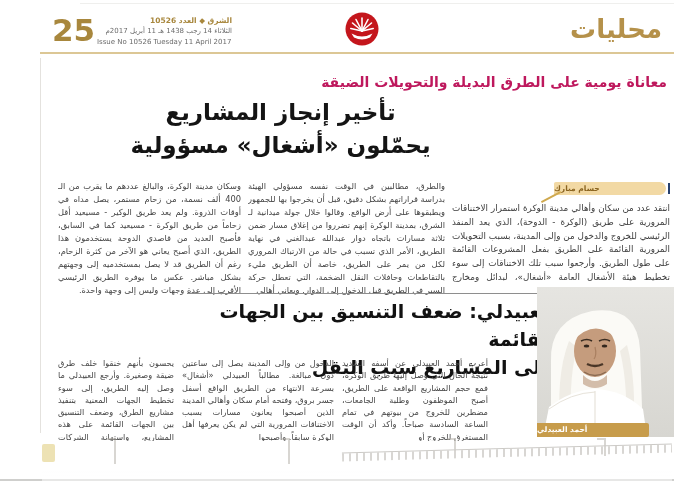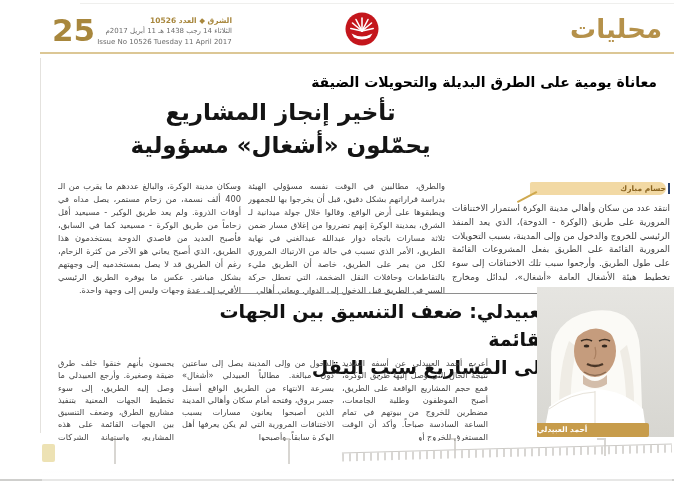--- a/index.html
+++ b/index.html
@@ -13,43 +13,43 @@
 
   .edge-left{position:absolute;left:40px;top:58px;width:1px;height:375px;background:#e4e2de;}
   .edge-bottom{position:absolute;left:0;top:479px;width:674px;height:2px;background:#cfcfcd;}
   .edge-top{position:absolute;left:80px;top:3px;width:594px;height:1px;background:#efefed;}
 
   
   .page-num{position:absolute;left:52px;top:12px;font-size:31px;font-weight:bold;color:var(--gold-dark);}
   .masthead{position:absolute;left:97px;top:15px;width:135px;direction:rtl;text-align:right;}
   .masthead .m1{font-size:7.5px;font-weight:bold;color:var(--gold-dark);line-height:11px;white-space:nowrap;}
   .masthead .m2{font-size:7px;color:#6b6b6b;line-height:11px;white-space:nowrap;}
-  .masthead .m3{font-size:7px;color:#6b6b6b;line-height:11px;direction:ltr;text-align:center;white-space:nowrap;}
+  .masthead .m3{font-size:7px;color:#6b6b6b;line-height:11px;direction:ltr;text-align:left;white-space:nowrap;}
   .logo{position:absolute;left:344px;top:11px;}
   .section-title{position:absolute;right:12px;top:14px;font-size:26px;font-weight:bold;color:var(--gold);direction:rtl;}
   .rule-gold{position:absolute;left:40px;top:52px;width:634px;height:2px;background:#dcc globe;background:#dcc795;}
 
   
-  .kicker{position:absolute;right:17px;top:74px;font-size:14px;font-weight:bold;color:#000000;direction:rtl;white-space:nowrap;}
+  .kicker{position:absolute;right:7px;top:74px;font-size:14px;font-weight:bold;color:#be185d;direction:rtl;white-space:nowrap;}
   .main-red{position:absolute;right:3px;top:90px;font-size:47px;line-height:62px;font-weight:bold;color:var(--red);direction:rtl;white-space:nowrap;}
   .sub-black{position:absolute;left:118px;top:96px;width:325px;direction:rtl;text-align:center;font-size:23px;line-height:33px;font-weight:bold;color:#141414;}
 
   
   .cols-top{position:absolute;left:58px;top:180px;width:612px;height:122px;display:flex;direction:rtl;gap:7px;overflow:hidden;}
   .cols-top .col{overflow:hidden;}
   .colA{width:218px;}
   .colB{width:197px;}
   .colC{width:183px;}
   .cols-top p, .cols-bottom p{
     direction:rtl;text-align:justify;font-size:8.3px;line-height:13px;color:var(--body);
   }
   .colA p{font-size:8.8px;line-height:13.8px;color:#3d3d3d;}
 
-  .byline-box{position:relative;width:136px;height:13px;background:var(--byline-bg);
-    border-radius:2px 7px 7px 2px;margin:2px 4px 7px 0;display:flex;align-items:center;justify-content:flex-start;}
+  .byline-box{position:relative;width:112px;height:13px;background:var(--byline-bg);
+    border-radius:2px 7px 7px 2px;margin:2px 4px 7px 0;display:flex;align-items:center;justify-content:flex-end;}
   .byline-text{font-size:7.5px;font-weight:bold;color:#8a6420;direction:rtl;line-height:13px;}
   .byline-tick{position:absolute;right:-6px;top:1px;width:4px;height:11px;background:#27406e;}
   .byline-swoosh{position:absolute;left:-14px;bottom:-2px;width:22px;height:1.5px;background:#cfa94f;transform:rotate(-28deg);}
 
   
   .subhead-rule{position:absolute;left:187px;top:293px;width:362px;height:1px;background:#8e8e8e;}
   .subhead{position:absolute;left:172px;top:297px;width:382px;direction:rtl;
     font-size:19px;line-height:28px;font-weight:bold;color:#121212;}
 
   

